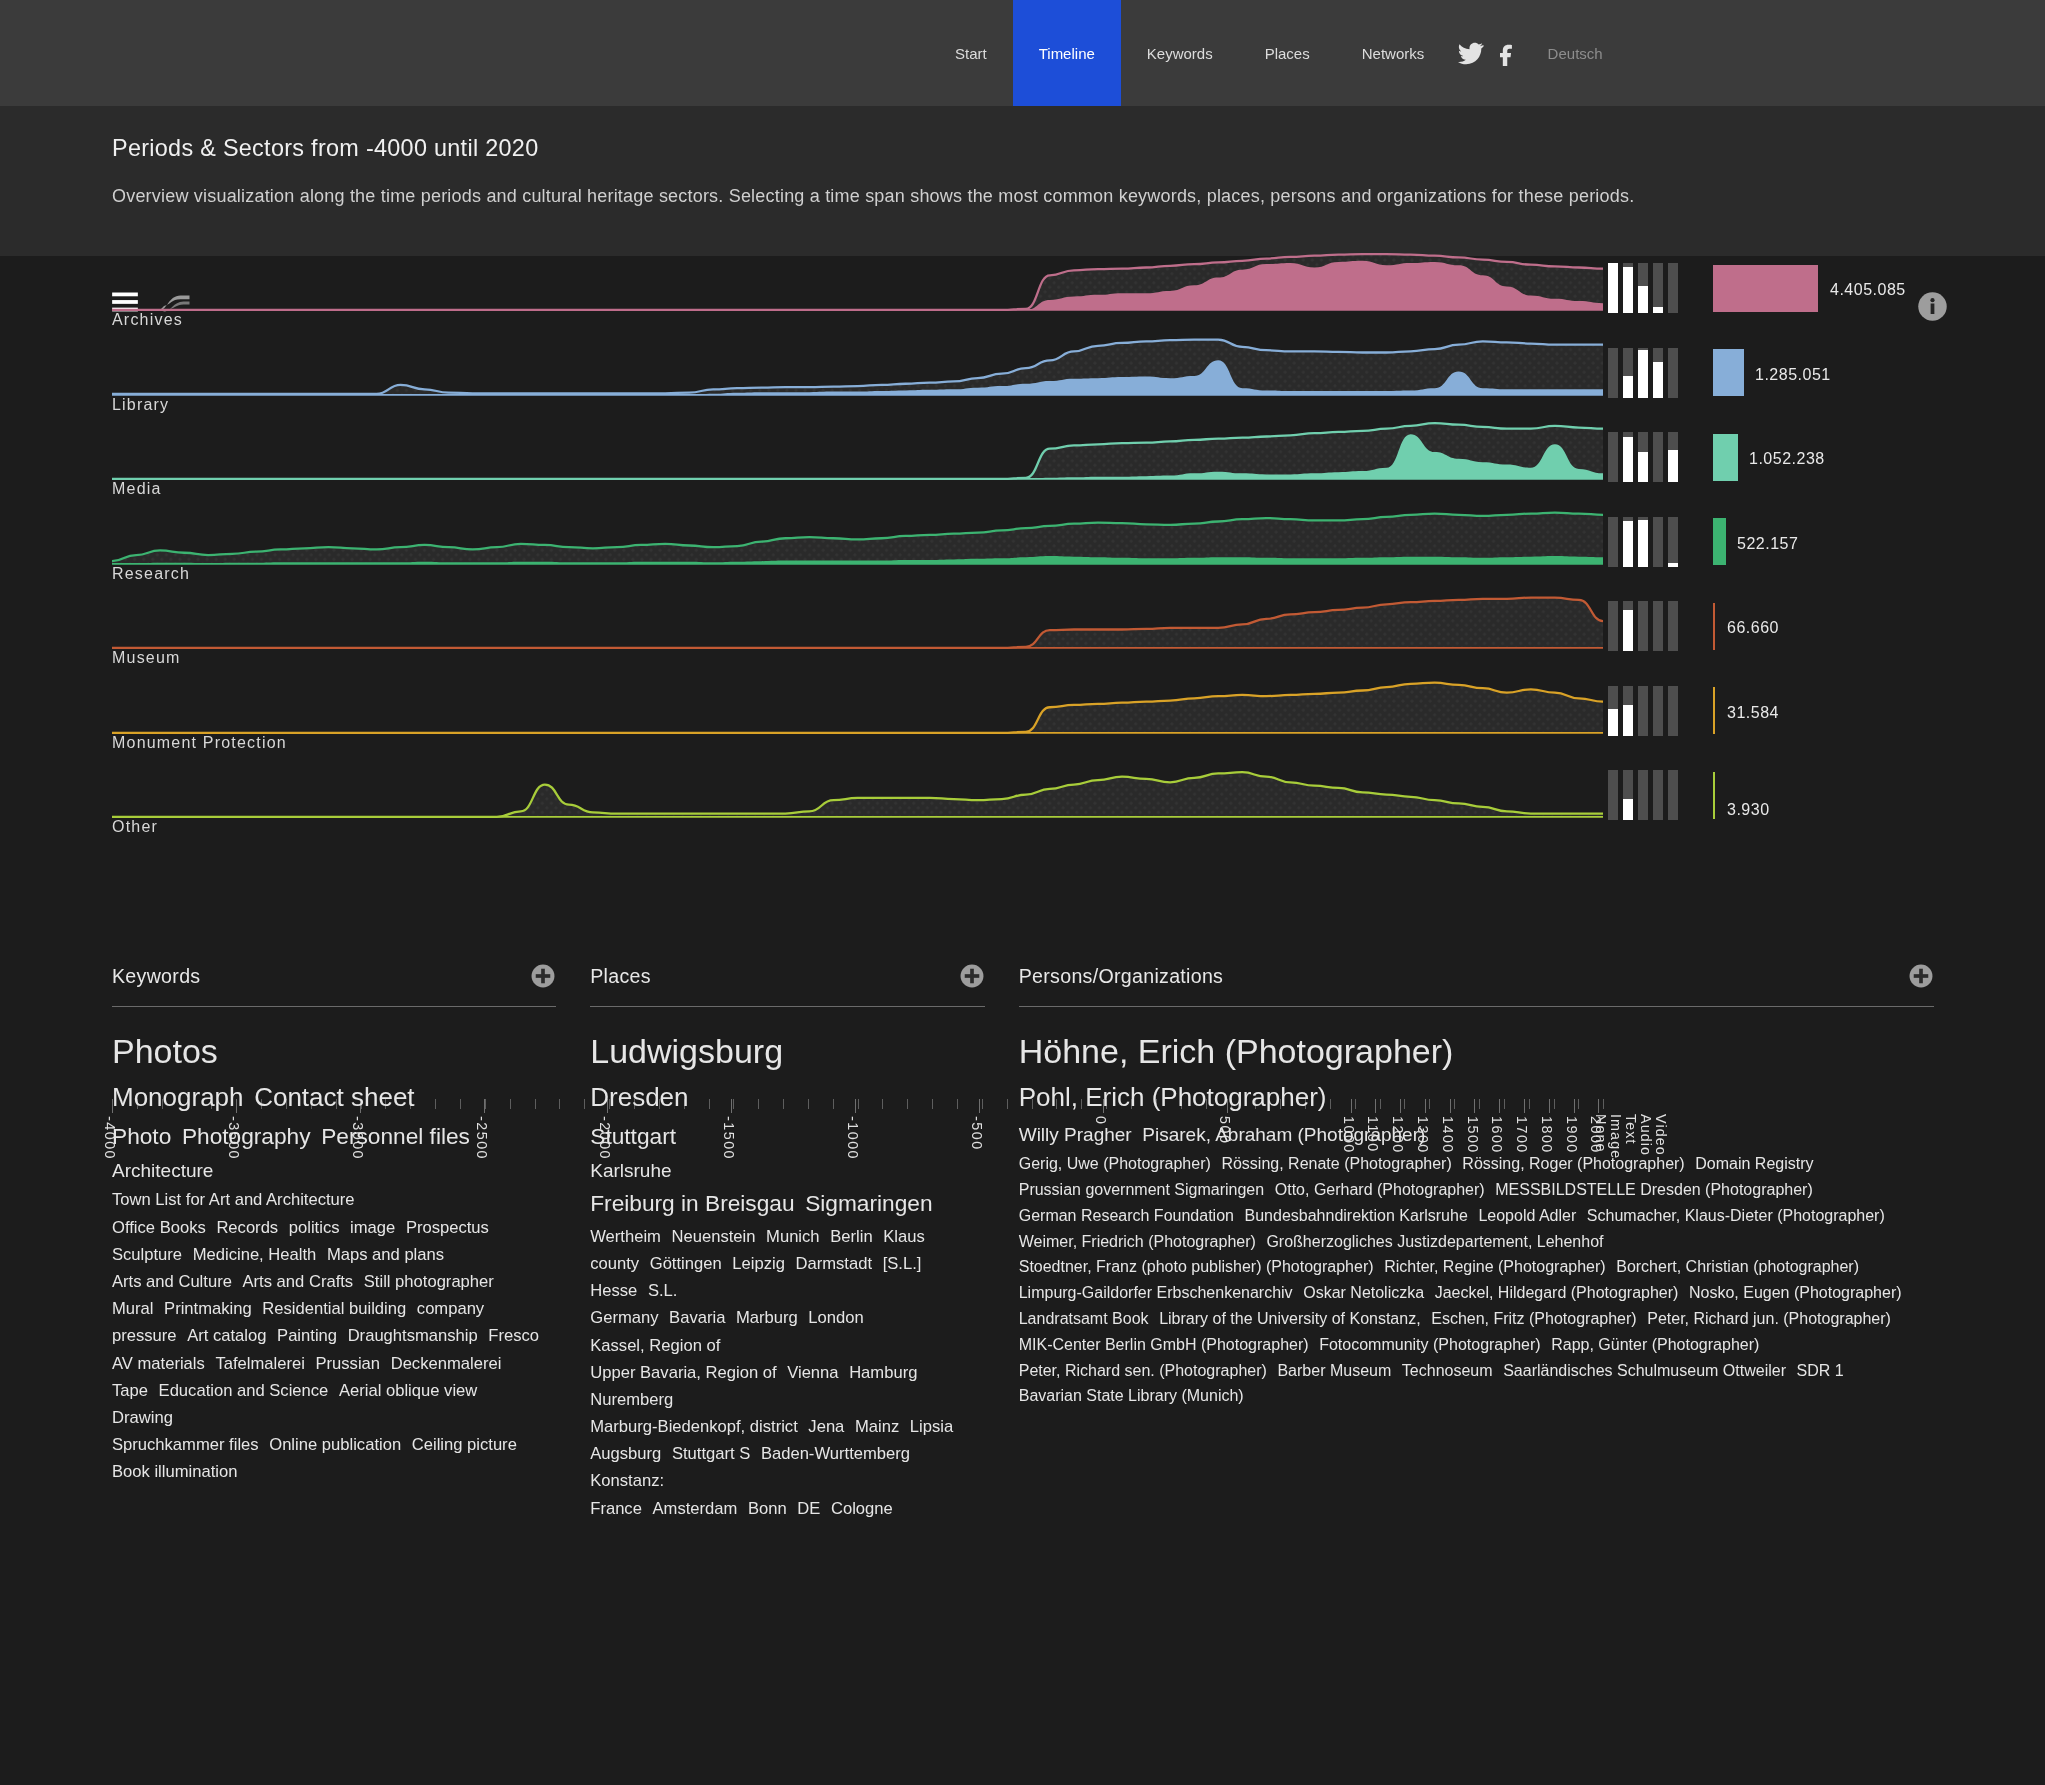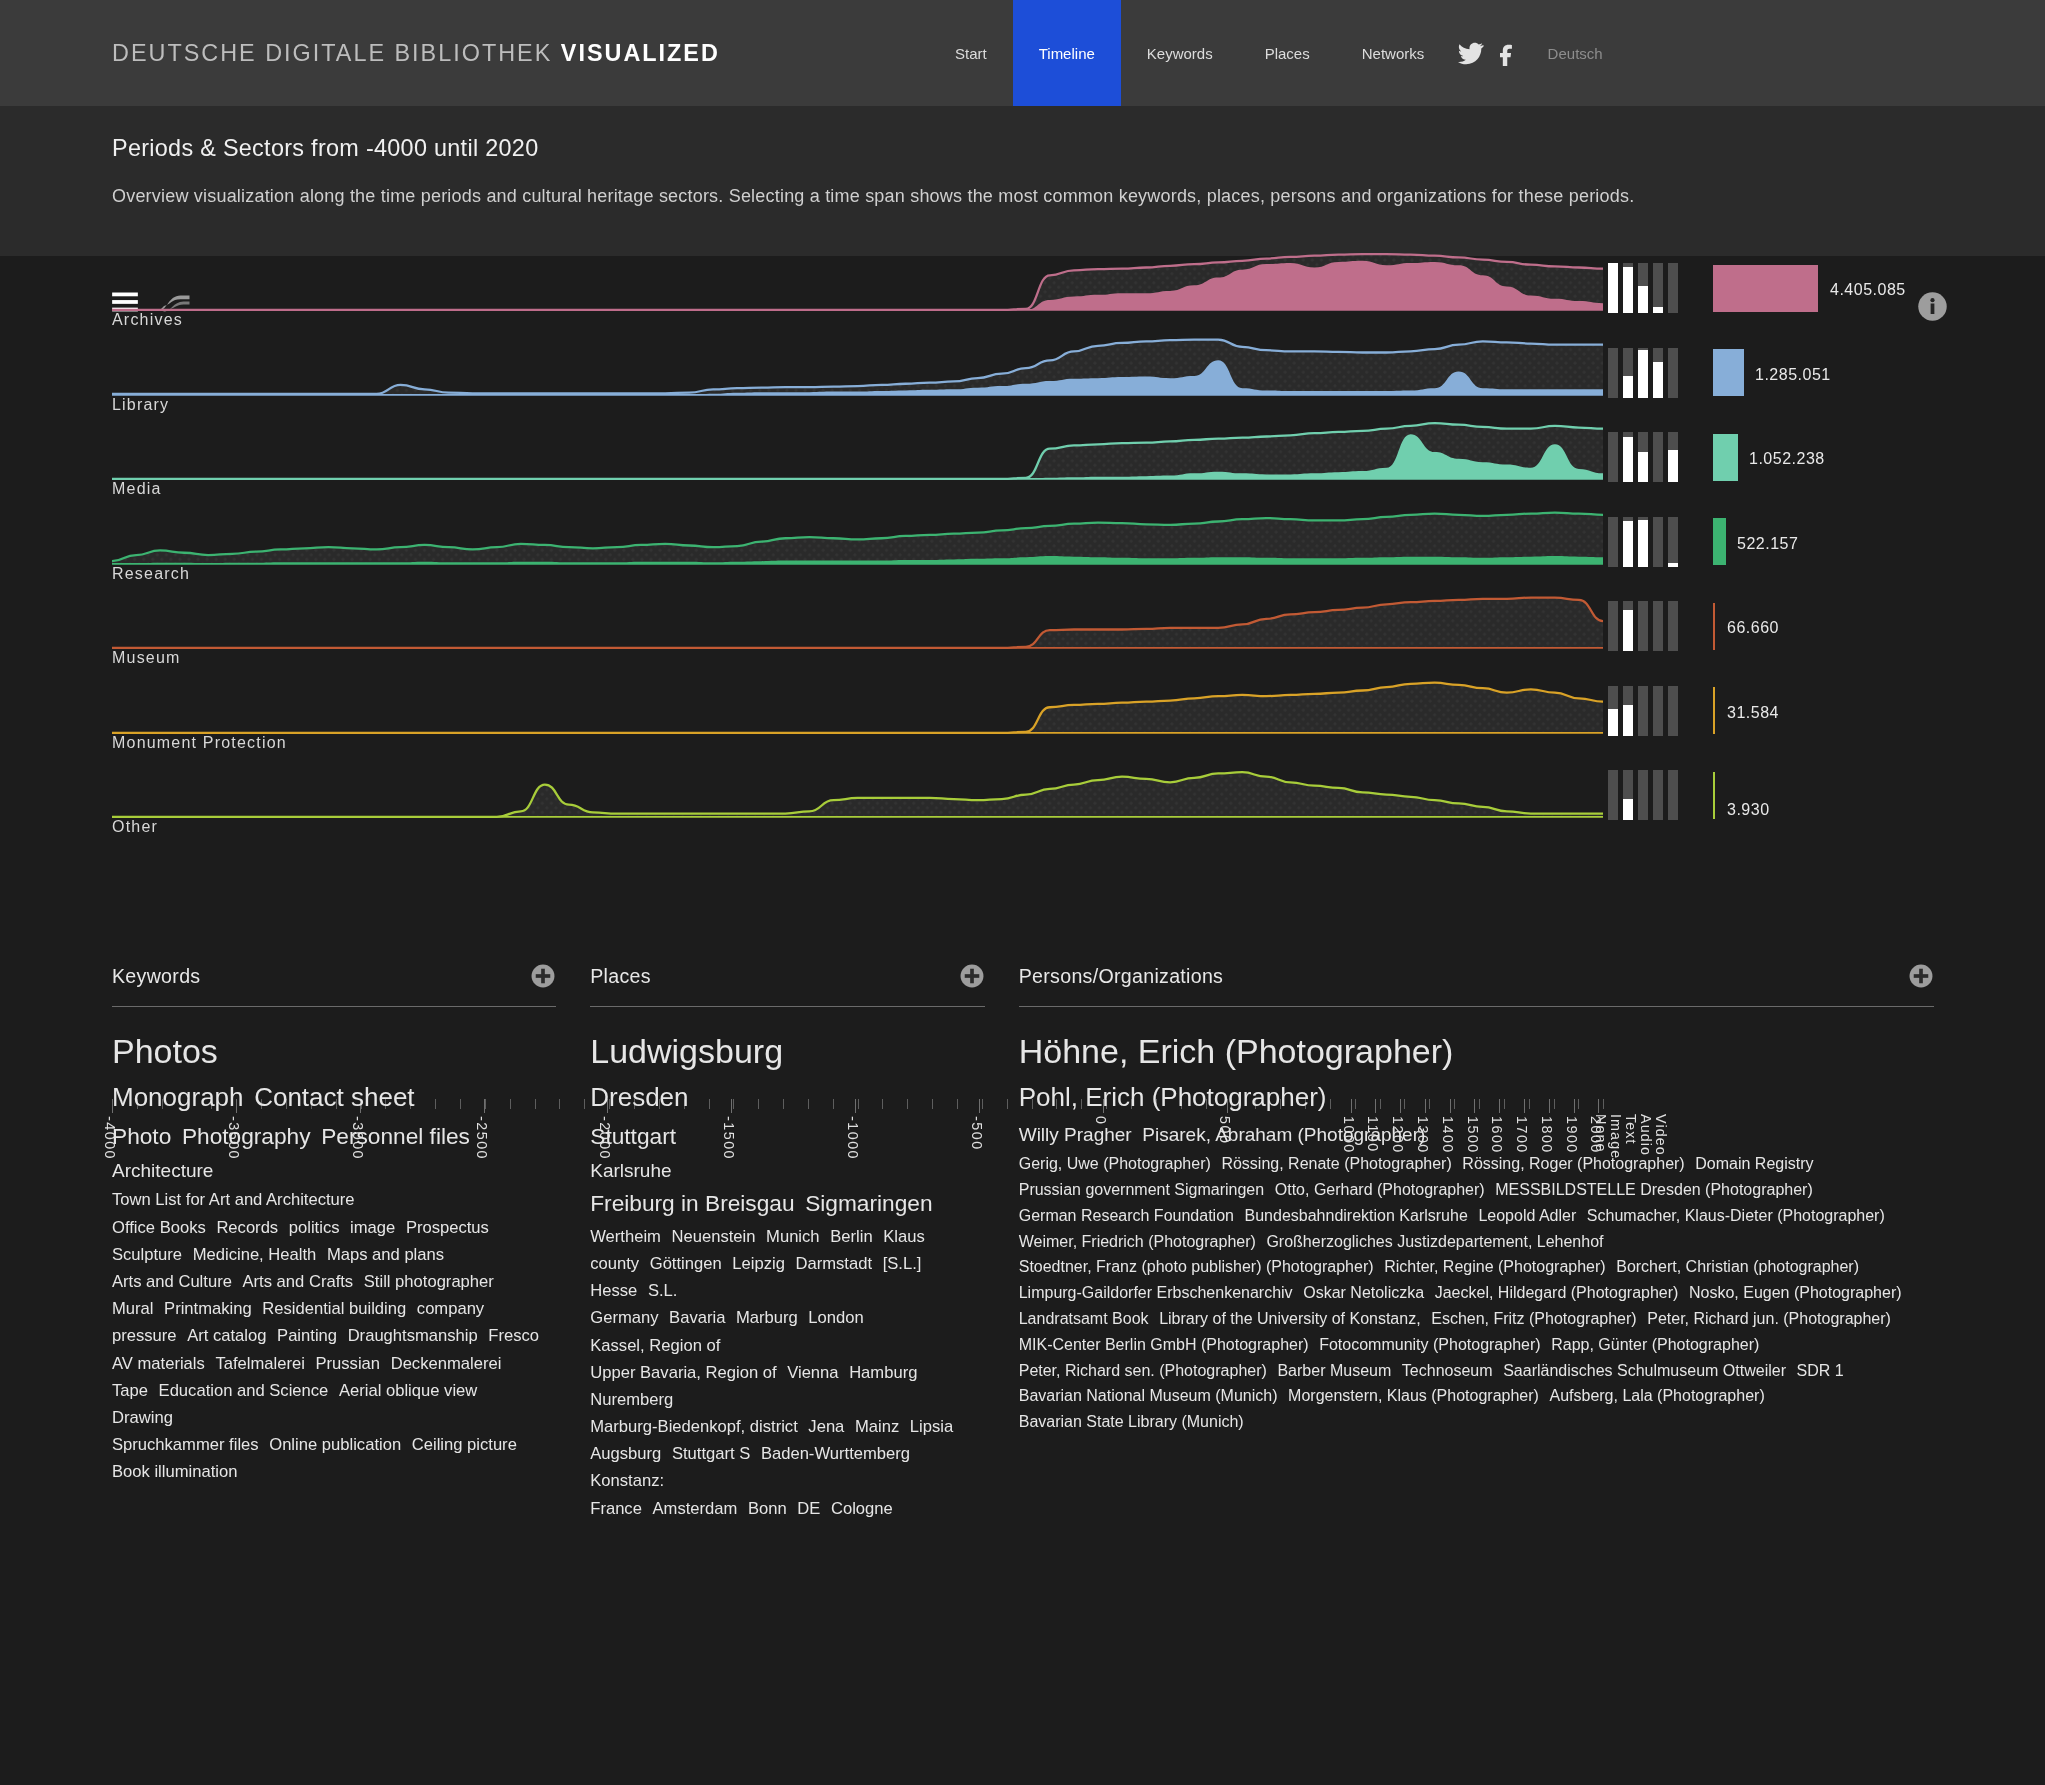--- a/index.html
+++ b/index.html
@@ -132,23 +132,20 @@
   .tag.s3 { font-size:22.7px; margin-bottom:13.6px; }
   .tag.s4 { font-size:19px; margin-bottom:12px; }
   .tag.s5 { font-size:16.6px; margin-bottom:10.6px; }
   .tag.s6 { font-size:16px; margin-bottom:9.8px; }
   .cloudline { display:block; }
 </style>
 </head>
 <body>
 
 <div id="topbar">
-  <div id="brand">
-    <span>DEUTSCHE DIGITALE BIBLIOTHEK </span><span class="bold">VISUALIZED</span>
-  </div>
   <div id="nav">
     <div class="navitem">Start</div>
     <div class="navitem active">Timeline</div>
     <div class="navitem">Keywords</div>
     <div class="navitem">Places</div>
     <div class="navitem">Networks</div>
     <div class="naviconwrap">
       <svg class="navicon" viewBox="0 0 24 24">
           <path d="M23 4.9c-.9.4-1.8.7-2.8.8 1-.6 1.8-1.6 2.1-2.7-1 .6-2 1-3.2 1.2-.9-1-2.2-1.6-3.6-1.6-2.7 0-4.9 2.2-4.9 4.9 0 .4 0 .8.1 1.1C6.7 8.4 3.5 6.6 1.4 3.9c-.4.7-.6 1.6-.6 2.5 0 1.7.9 3.2 2.2 4.1-.8 0-1.6-.2-2.2-.6 0 2.4 1.7 4.4 4 4.8-.4.1-.8.2-1.3.2-.3 0-.6 0-.9-.1.6 2 2.4 3.4 4.6 3.4-1.7 1.3-3.8 2.1-6.1 2.1-.4 0-.8 0-1.1-.1 2.2 1.4 4.8 2.2 7.5 2.2 9.1 0 14-7.5 14-14v-.6c1-.7 1.8-1.6 2.5-2.6z"></path>
         </svg>
@@ -572,19 +569,18 @@
         <div class="cloudline"><span class="tag s4">Willy Pragher</span><span class="tag s4">Pisarek, Abraham (Photographer)</span></div>
         <div class="cloudline"><span class="tag s6">Gerig, Uwe (Photographer)</span><span class="tag s6">Rössing, Renate (Photographer)</span><span class="tag s6">Rössing, Roger (Photographer)</span><span class="tag s6">Domain Registry</span></div>
         <div class="cloudline"><span class="tag s6">Prussian government Sigmaringen</span><span class="tag s6">Otto, Gerhard (Photographer)</span><span class="tag s6">MESSBILDSTELLE Dresden (Photographer)</span></div>
         <div class="cloudline"><span class="tag s6">German Research Foundation</span><span class="tag s6">Bundesbahndirektion Karlsruhe</span><span class="tag s6">Leopold Adler</span><span class="tag s6">Schumacher, Klaus-Dieter (Photographer)</span></div>
         <div class="cloudline"><span class="tag s6">Weimer, Friedrich (Photographer)</span><span class="tag s6">Großherzogliches Justizdepartement, Lehenhof</span></div>
         <div class="cloudline"><span class="tag s6">Stoedtner, Franz (photo publisher) (Photographer)</span><span class="tag s6">Richter, Regine (Photographer)</span><span class="tag s6">Borchert, Christian (photographer)</span></div>
         <div class="cloudline"><span class="tag s6">Limpurg-Gaildorfer Erbschenkenarchiv</span><span class="tag s6">Oskar Netoliczka</span><span class="tag s6">Jaeckel, Hildegard (Photographer)</span><span class="tag s6">Nosko, Eugen (Photographer)</span></div>
         <div class="cloudline"><span class="tag s6">Landratsamt Book</span><span class="tag s6">Library of the University of Konstanz,</span><span class="tag s6">Eschen, Fritz (Photographer)</span><span class="tag s6">Peter, Richard jun. (Photographer)</span></div>
         <div class="cloudline"><span class="tag s6">MIK-Center Berlin GmbH (Photographer)</span><span class="tag s6">Fotocommunity (Photographer)</span><span class="tag s6">Rapp, Günter (Photographer)</span></div>
         <div class="cloudline"><span class="tag s6">Peter, Richard sen. (Photographer)</span><span class="tag s6">Barber Museum</span><span class="tag s6">Technoseum</span><span class="tag s6">Saarländisches Schulmuseum Ottweiler</span><span class="tag s6">SDR 1</span></div>
-        <div class="cloudline"><span class="tag s6">Bavarian National Museum (Munich)</span><span class="tag s6">Morgenstern, Klaus (Photographer)</span><span class="tag s6">Aufsberg, Lala (Photographer)</span></div>
         <div class="cloudline"><span class="tag s6">Bavarian State Library (Munich)</span></div>
       </div>
   </div>
 
 </div>
 
 
 </body></html>

